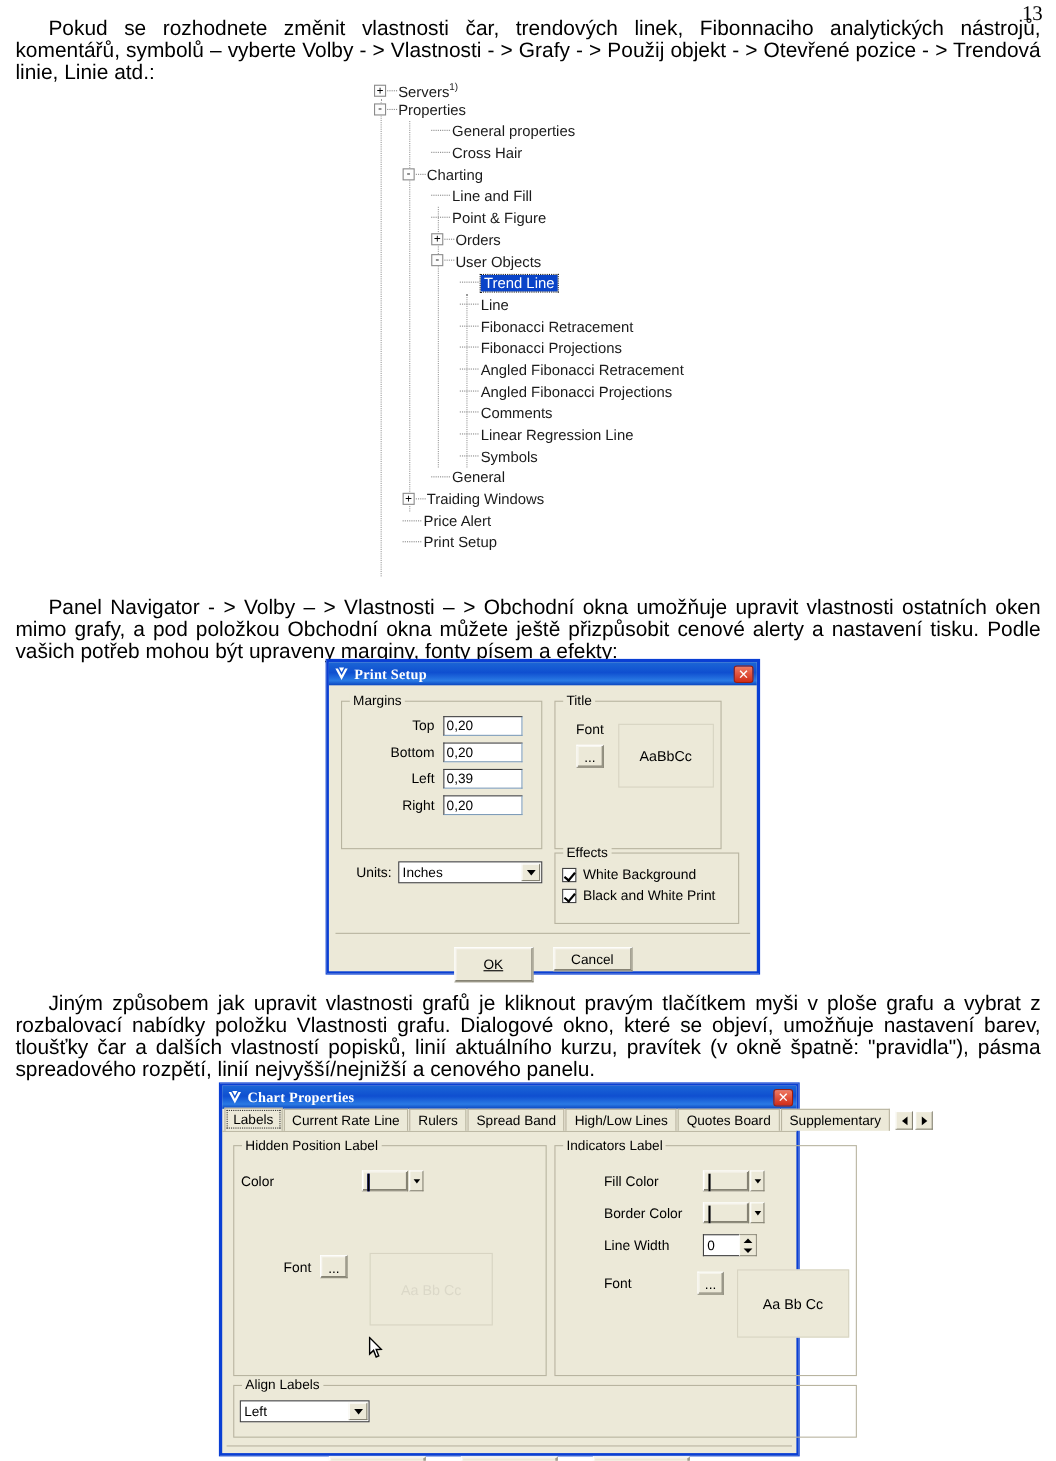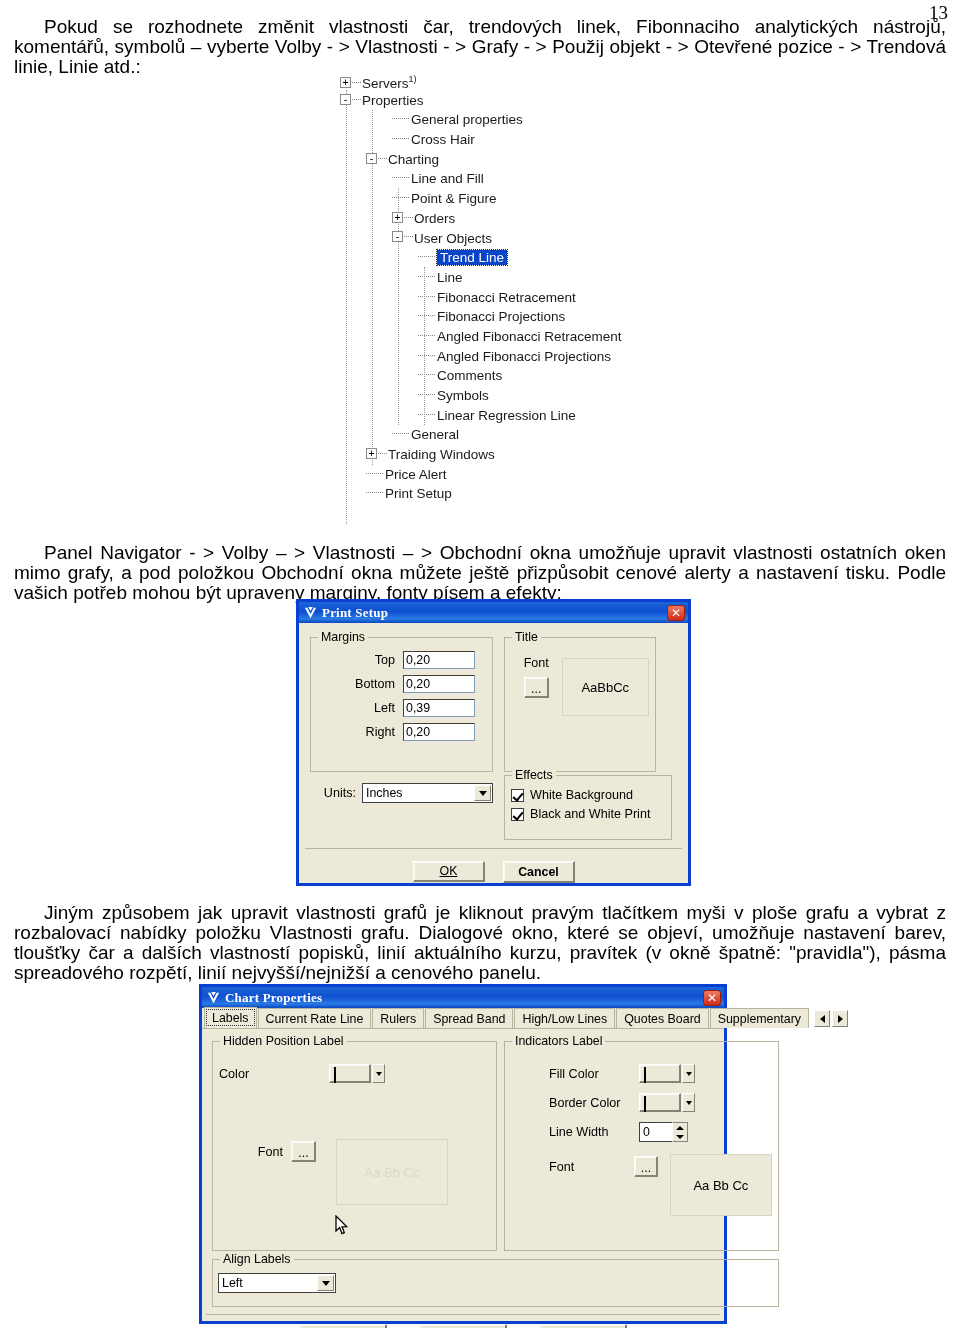--- a/index.html
+++ b/index.html
@@ -343,22 +343,22 @@
       <div class="tnode ind2"><span class="leafdash"></span><span class="tlabel">Point &amp; Figure</span></div>
       <div class="tnode ind2"><span class="glyph">+</span><span class="dash"></span><span class="tlabel">Orders</span></div>
       <div class="tnode ind2"><span class="glyph">-</span><span class="dash"></span><span class="tlabel">User Objects</span></div>
       <div class="tnode ind3"><span class="leafdash"></span><span class="tlabel sel">Trend Line</span></div>
       <div class="tnode ind3"><span class="leafdash"></span><span class="tlabel">Line</span></div>
       <div class="tnode ind3"><span class="leafdash"></span><span class="tlabel">Fibonacci Retracement</span></div>
       <div class="tnode ind3"><span class="leafdash"></span><span class="tlabel">Fibonacci Projections</span></div>
       <div class="tnode ind3"><span class="leafdash"></span><span class="tlabel">Angled Fibonacci Retracement</span></div>
       <div class="tnode ind3"><span class="leafdash"></span><span class="tlabel">Angled Fibonacci Projections</span></div>
       <div class="tnode ind3"><span class="leafdash"></span><span class="tlabel">Comments</span></div>
+      <div class="tnode ind3"><span class="leafdash"></span><span class="tlabel">Linear Regression Line</span></div>
       <div class="tnode ind3"><span class="leafdash"></span><span class="tlabel">Symbols</span></div>
-      <div class="tnode ind3"><span class="leafdash"></span><span class="tlabel">Linear Regression Line</span></div>
       <div class="tnode ind2"><span class="leafdash"></span><span class="tlabel">General</span></div>
       <div class="tnode ind1"><span class="glyph">+</span><span class="dash"></span><span class="tlabel">Traiding Windows</span></div>
       <div class="tnode ind1"><span class="leafdash"></span><span class="tlabel">Price Alert</span></div>
       <div class="tnode ind1"><span class="leafdash"></span><span class="tlabel">Print Setup</span></div>
     </div>
 </div>
 
 <div class="para" id="nav-para">Panel Navigator - &gt; Volby – &gt; Vlastnosti –  &gt; Obchodní okna umožňuje upravit vlastnosti ostatních oken mimo grafy, a pod položkou Obchodní okna můžete ještě přizpůsobit cenové alerty a nastavení tisku. Podle vašich potřeb mohou být upraveny marginy, fonty písem a efekty:</div>
 
 <div class="dialog" style="left:297px; top:600px; width:393px; height:285px;">
@@ -427,22 +427,22 @@
           </div>
           <div class="chkrow">
             <span class="chkbox on"></span>
             <span>Black and White Print</span>
           </div>
         </div>
     </div>
 
     <div class="sep-line" style="position:absolute;left:6px;right:6px;top:225px;"></div>
     <div style="position:absolute; left:0; right:0; top:238px; display:flex; justify-content:center; gap:18px;">
-      <div class="btn" style="width:72px;height:21px;text-decoration:underline;">OK</div>
-      <div class="btn" style="width:72px;height:22px;font-weight:bold;">Cancel</div>
+      <div class="btn" style="width:72px;height:32px;text-decoration:underline;">OK</div>
+      <div class="btn" style="width:72px;height:22px;">Cancel</div>
     </div>
   </div>
 </div>
 
 <div class="para" id="alt-para">Jiným způsobem jak upravit vlastnosti grafů je kliknout pravým tlačítkem myši v ploše grafu a vybrat z rozbalovací nabídky položku Vlastnosti grafu. Dialogové okno, které se objeví, umožňuje nastavení barev, tloušťky čar a dalších vlastností popisků, linií aktuálního kurzu, pravítek (v okně špatně: "pravidla"), pásma spreadového rozpětí, linií nejvyšší/nejnižší a cenového panelu.</div>
 
 <div class="dialog" style="left:200px; top:985px; width:526px; height:338px;">
   <div class="titlebar">
     <span class="vtlogo">
       <svg width="15" height="15" viewBox="0 0 16 16">

